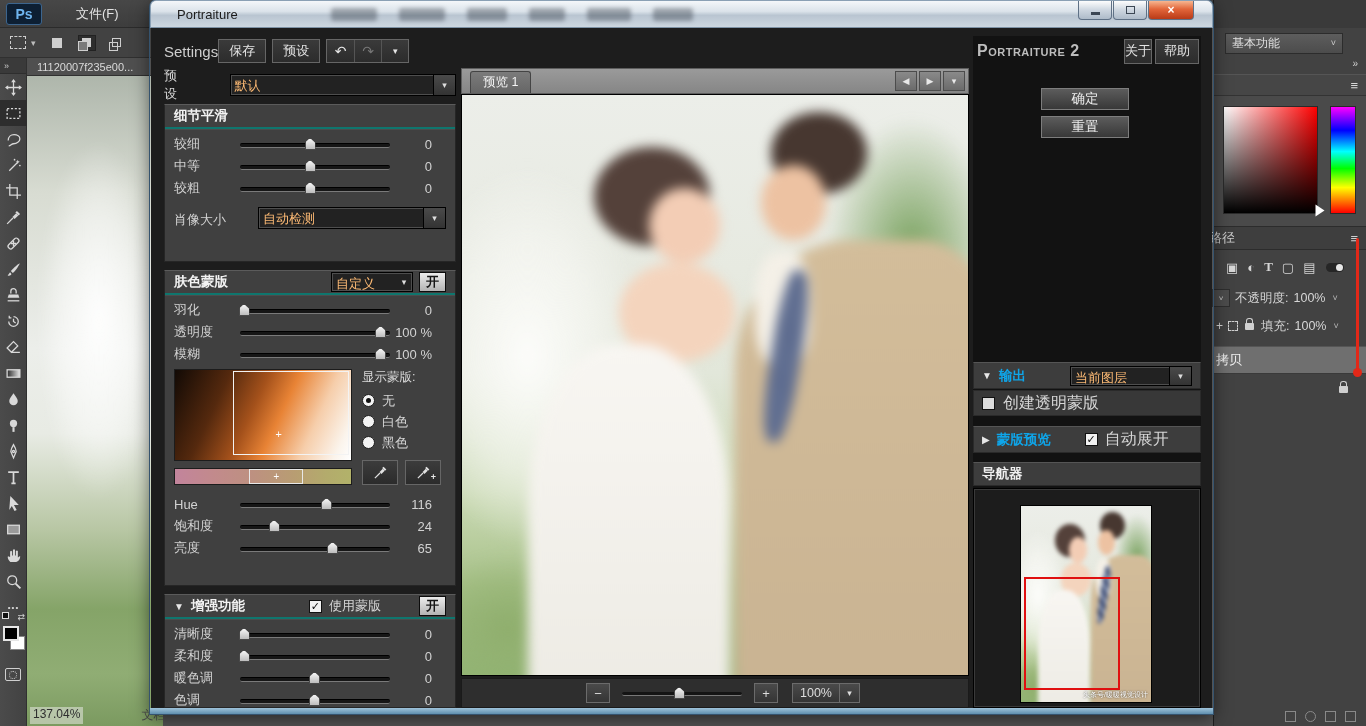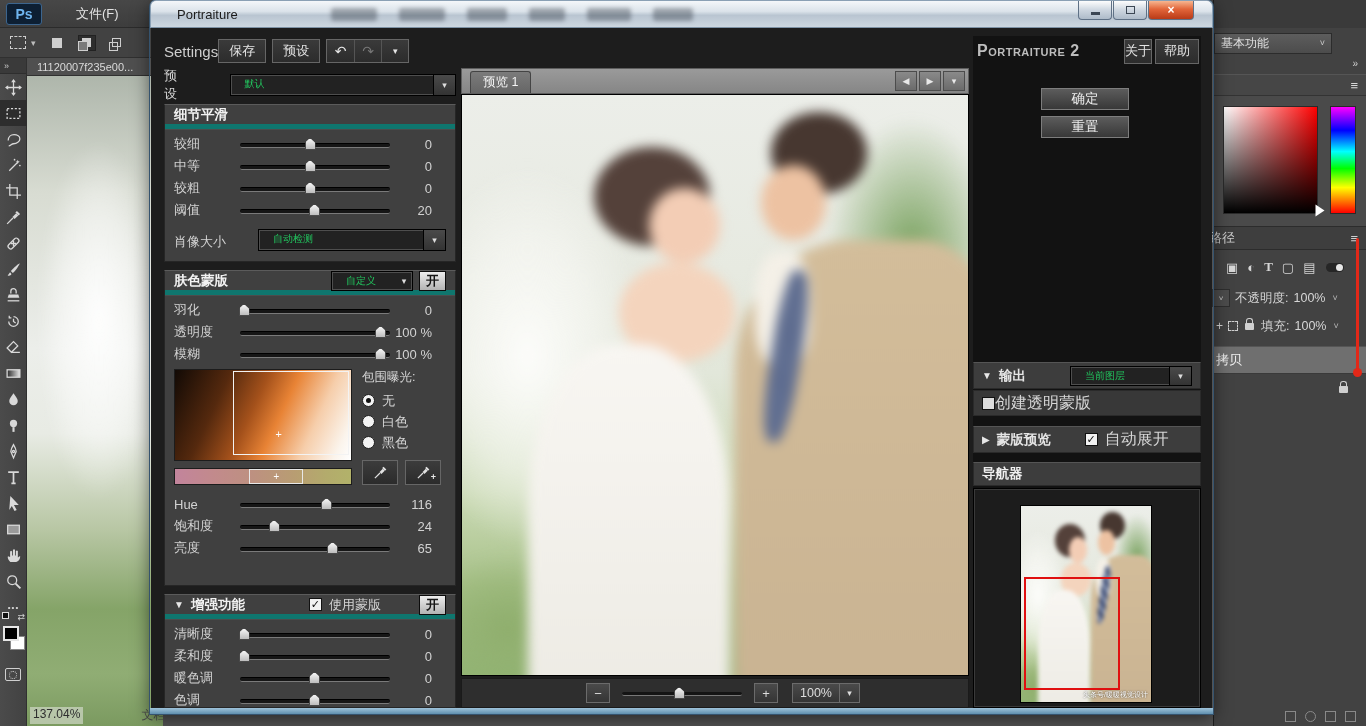--- a/index.html
+++ b/index.html
@@ -48,21 +48,21 @@
   .ps-canvas{position:absolute;left:27px;top:76px;width:136px;height:650px;overflow:hidden;z-index:1;
     background:linear-gradient(180deg,#aeb6ab 0%,#d8dcd2 18%,#eceeea 42%,#e8ebe4 55%,#b7c6a3 70%,#85a468 82%,#90ad74 92%,#7b9a60 100%)}
   .ps-canvas .veil{position:absolute;left:8%;top:10%;width:90%;height:55%;background:radial-gradient(closest-side,rgba(255,255,255,.95),rgba(255,255,255,.45) 65%,transparent);filter:blur(6px)}
   .ps-status{position:absolute;left:3px;bottom:2px;width:140px;color:#2e2e2e;font-size:12px;display:flex;z-index:2}
   .ps-status .zoomv{background:rgba(230,232,226,.55);padding:0 3px}
   .ps-status .docl{margin-left:58px;color:#4a4a4a}
 
   
   .ps-right{position:absolute;left:1213px;top:0;width:153px;height:726px;background:#424242;z-index:1;border-left:1px solid #1f1f1f}
   .pr-top{height:28px;background:#3a3a3a}
-  .pr-wsrow{height:30px;display:flex;align-items:center;justify-content:flex-start;padding-right:12px}
+  .pr-wsrow{height:30px;display:flex;align-items:center;justify-content:center;padding-right:12px}
   .pr-ws{width:118px;height:21px;background:linear-gradient(#5d5d5d,#4c4c4c);border:1px solid #2c2c2c;color:#e0e0e0;font-size:12px;display:flex;align-items:center;padding:0 6px}
   .pr-ws i{margin-left:auto;color:#cfcfcf;font-style:normal;font-size:9px}
   .pr-chev{height:16px;color:#cfcfcf;font-size:10px;text-align:right;padding-right:8px}
   .pr-hdr{height:22px;background:#464646;border-top:1px solid #555;border-bottom:1px solid #333;color:#d8d8d8;display:flex;align-items:center;justify-content:flex-end;padding-right:8px;font-size:13px}
   .pr-color{position:relative;height:130px;background:#4a4a4a}
   .pr-sv{position:absolute;left:9px;top:10px;width:95px;height:108px;border:1px solid #2a2a2a;
     background:linear-gradient(to top,#000,rgba(0,0,0,0)),linear-gradient(to right,#fff,#f00)}
   .pr-svmark{position:absolute;left:100px;top:110px;width:0;height:0;border-left:6px solid transparent;border-right:6px solid transparent;border-bottom:9px solid #fff;transform:rotate(90deg)}
   .pr-hue{position:absolute;right:10px;top:10px;width:26px;height:108px;border:1px solid #2a2a2a;
     background:linear-gradient(180deg,#ff00ff 0%,#0000ff 22%,#00ffff 42%,#00ff00 58%,#ffff00 76%,#ff8000 88%,#ff0000 100%)}
@@ -110,26 +110,26 @@
   .lbl-settings{color:#cfcfcf;font-size:15px}
   .btn{background:linear-gradient(#3a3a3a,#2c2c2c);border:1px solid #666;color:#e4e4e4;font-size:13px;height:24px;display:flex;align-items:center;justify-content:center}
   .btn-save{width:48px;}
   .btn-preset{width:48px;margin-left:6px}
   .undo-group{display:flex;margin-left:6px;border:1px solid #666;height:24px}
   .undo-group .cell{width:27px;display:flex;align-items:center;justify-content:center;color:#e8e8e8;font-size:14px;background:linear-gradient(#3a3a3a,#2c2c2c)}
   .undo-group .cell+ .cell{border-left:1px solid #555}
   .undo-group .dim{color:#777}
   .row-presetdd{position:absolute;left:0;top:36px;width:292px;height:26px;display:flex;align-items:center}
   .dd{display:flex;height:22px;background:#222;border:1px solid #000;box-shadow:inset 0 0 0 1px #4e4e4e}
-  .dd .txt{flex:1;color:#22c55e;font-size:10px;padding:2px 14px;white-space:nowrap;overflow:hidden}
+  .dd .txt{flex:1;color:#fdba74;font-size:13px;padding:2px 4px;white-space:nowrap;overflow:hidden}
   .dd .arr{width:22px;background:linear-gradient(#4a4a4a,#333);border-left:1px solid #000;display:flex;align-items:center;justify-content:center;color:#ddd;font-size:9px}
   .dd-preset{margin-left:42px;width:250px}
 
   .sec{position:absolute;left:0;width:292px;background:#404040;border:1px solid #262626;border-top-color:#5b5b5b}
-  .sec-hdr{height:24px;display:flex;align-items:center;padding:0 9px;border-bottom:5px solid #0f766e;box-shadow:0 1px 0 #4c4c4c}
+  .sec-hdr{height:24px;display:flex;align-items:center;padding:0 9px;border-bottom:2px solid #0f766e;box-shadow:0 1px 0 #4c4c4c}
   .sec-hdr b{color:#f2f2f2;font-size:13.5px}
   .sec-body{padding:4px 9px 6px}
   .srow{display:flex;align-items:center;height:22px}
   .slabel{width:66px;color:#d2d2d2}
   .strack{position:relative;width:150px;height:14px}
   .strack::before{content:'';position:absolute;left:0;right:0;top:6px;height:3px;background:#161616;border-bottom:1px solid #7a7a7a;border-top:1px solid #000;border-radius:2px}
   .sthumb{position:absolute;top:1px;left:var(--p,50%);width:11px;height:12px;margin-left:-6px;background:linear-gradient(#f5f5f5,#bdbdbd);border:1px solid #4a4a4a;clip-path:polygon(50% 0,100% 42%,100% 100%,0 100%,0 42%)}
   .sval{flex:1;text-align:right;color:#d2d2d2;padding-right:14px;white-space:pre}
   .rowdd{display:flex;align-items:flex-end;height:30px}
   .onbtn{width:27px;height:20px;background:linear-gradient(#ededed,#b3b3b3);border:1px solid #0c0c0c;color:#161616;font-weight:700;font-size:13px;display:flex;align-items:center;justify-content:center;margin-left:6px}
@@ -186,23 +186,23 @@
   
   .pt-right{position:absolute;left:822px;top:8px;width:228px;height:672px;background:#121212;color:#d6d6d6}
   .brand-row{height:30px;display:flex;align-items:center}
   .brand{font-variant:small-caps;letter-spacing:.5px;font-size:16px;color:#bdbdbd;font-weight:700;margin-left:4px}
   .btn-about{width:28px;height:25px;margin-left:auto}
   .btn-help{width:44px;height:25px;margin-left:3px;margin-right:2px}
   .big-btn{position:absolute;left:68px;width:88px;height:22px;background:linear-gradient(#5c5c5c,#383838);border:1px solid #7d7d7d;box-shadow:0 0 0 1px #111;color:#eee;font-size:13.5px;display:flex;align-items:center;justify-content:center}
   .btn-ok{top:52px}
   .btn-reset{top:80px}
   .out-row{position:absolute;left:0;right:0;top:326px;height:27px;background:#3d3d3d;border:1px solid #2a2a2a;border-top-color:#555;display:flex;align-items:center;padding:0 8px}
-  .out-row b,.mp-row b{font-size:13.5px;color:#e5e5e5}
+  .out-row b,.mp-row b{font-size:13.5px;color:#0ea5e9}
   .dd-output{width:122px;height:20px;margin-left:auto}
-  .tm-row{position:absolute;left:0;right:0;top:354px;height:26px;background:#383838;border:1px solid #2a2a2a;display:flex;align-items:center;padding:0 8px;gap:0}
+  .tm-row{position:absolute;left:0;right:0;top:354px;height:26px;background:#383838;border:1px solid #2a2a2a;display:flex;align-items:center;padding:0 8px;gap:8px}
   .mp-row{position:absolute;left:0;right:0;top:390px;height:27px;background:#3d3d3d;border:1px solid #2a2a2a;border-top-color:#555;display:flex;align-items:center;padding:0 8px}
   .mp-row .cb{margin-left:34px}
   .mp-row .cblbl{margin-left:7px}
   .nav-hdr{position:absolute;left:0;right:0;top:426px;height:24px;background:#3d3d3d;border:1px solid #2a2a2a;border-top-color:#555;display:flex;align-items:center;padding:0 8px}
   .nav-hdr b{font-size:13.5px;color:#f0f0f0}
   .nav-box{position:absolute;left:0;right:0;top:452px;bottom:0;background:#1c1c1c;border:1px solid #000;box-shadow:inset 0 0 0 1px #3a3a3a}
   .nav-thumb{position:absolute;left:46px;top:16px;width:132px;height:198px;border:1px solid #000}
   .nav-rect{position:absolute;left:2%;top:36%;width:74%;height:58%;border:2px solid #e01010;z-index:3}
   .thumb-wm{position:absolute;right:3px;bottom:2px;color:#fff;font-size:7px;z-index:3;text-shadow:0 0 2px rgba(0,0,0,.8);white-space:nowrap}
 
@@ -521,27 +521,20 @@
                 </span>
               <span class="sval">0</span>
             </div>
             <div class="srow">
               <span class="slabel">较粗</span>
               <span class="strack" style="--p:47%">
                   <i class="sthumb"></i>
                 </span>
               <span class="sval">0</span>
             </div>
-            <div class="srow">
-              <span class="slabel">阈值</span>
-              <span class="strack" style="--p:50%">
-                  <i class="sthumb"></i>
-                </span>
-              <span class="sval">20</span>
-            </div>
             <div class="rowdd">
               <span class="slabel" style="width:84px">肖像大小</span>
               <div class="dd" style="flex:1">
                 <span class="txt">自动检测</span>
                 <span class="arr">▾</span>
               </div>
             </div>
           </div>
         </div>
 
@@ -580,21 +573,21 @@
               <div class="picker-left">
                 <div class="sv-square">
                   <i class="sv-sel"></i>
                   <i class="sv-cross">+</i>
                 </div>
                 <div class="hue-strip">
                   <i class="hue-sel">+</i>
                 </div>
               </div>
               <div class="picker-right">
-                <div class="showmask">包围曝光:</div>
+                <div class="showmask">显示蒙版:</div>
                 <div class="radio-row">
                   <span class="radio sel"></span>
                   <span>无</span>
                 </div>
                 <div class="radio-row">
                   <span class="radio"></span>
                   <span>白色</span>
                 </div>
                 <div class="radio-row">
                   <span class="radio"></span>

